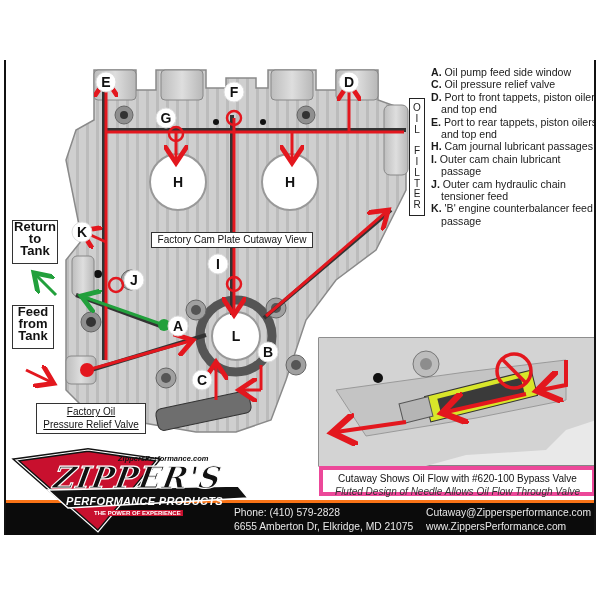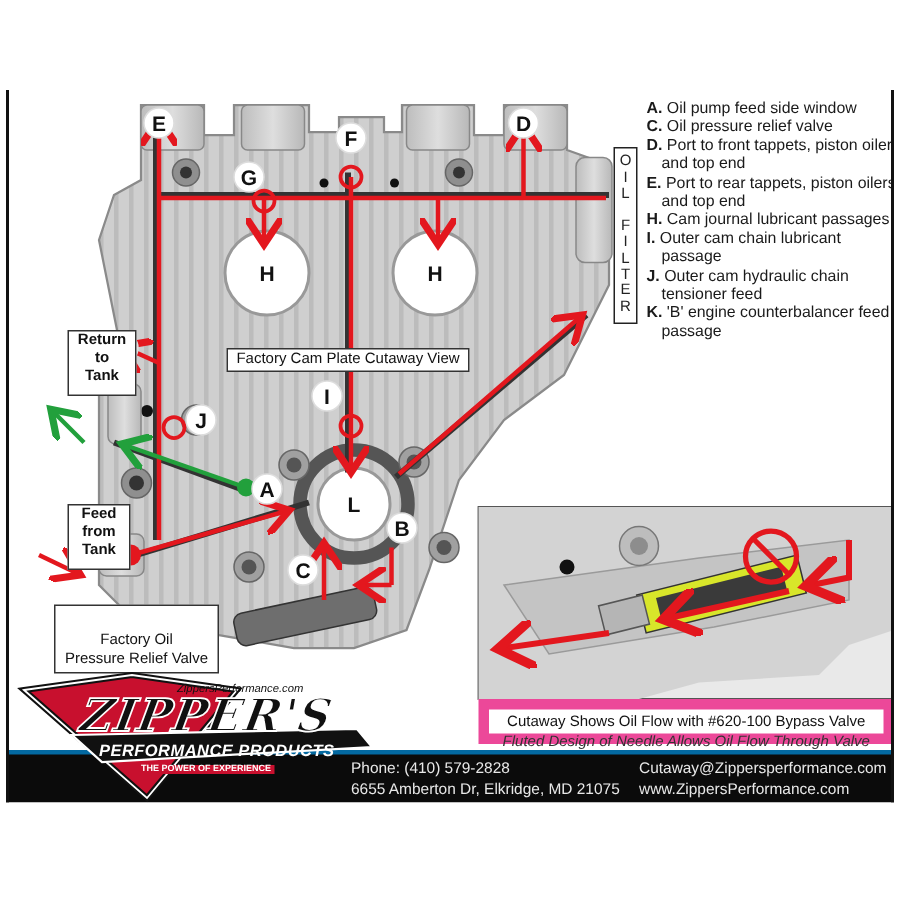--- a/index.html
+++ b/index.html
@@ -4,27 +4,27 @@
 <style>
   html,body{margin:0;padding:0;background:#ffffff;}
   body{width:600px;height:600px;position:relative;overflow:hidden;font-family:"Liberation Sans",sans-serif;}
   #frame{position:absolute;left:4px;top:60px;width:592px;height:475px;border-left:2px solid #111;border-right:2px solid #111;box-sizing:border-box;background:#fff;overflow:hidden;}
   #diagram{position:absolute;left:0;top:0;}
   .legend{position:absolute;left:425px;top:6px;width:170px;font-size:10.6px;line-height:12.4px;color:#1a1a1a;}
   .legend .item{padding-left:10px;text-indent:-10px;margin:0;}
   .legend .item b{font-weight:bold;}
   .oil-filter{position:absolute;left:403px;top:38px;width:16px;height:118px;border:1px solid #222;background:#fff;font-size:10px;text-align:center;line-height:10.5px;color:#222;padding-top:4px;box-sizing:border-box;}
   .callout{position:absolute;background:#fff;border:1px solid #333;font-size:10px;color:#111;text-align:center;line-height:12px;}
-  .callout.bold{font-weight:bold;font-size:10px;margin-left:33px;}
-  .inset-caption{position:absolute;left:313px;top:406px;width:277px;height:30px;border:7px solid #ec4899;background:#fff;text-align:center;font-size:10px;line-height:13px;color:#111;box-sizing:border-box;padding-top:2px;}
+  .callout.bold{font-weight:bold;font-size:13px;}
+  .inset-caption{position:absolute;left:313px;top:406px;width:277px;height:30px;border:4px solid #ec4899;background:#fff;text-align:center;font-size:10px;line-height:13px;color:#111;box-sizing:border-box;padding-top:2px;}
   .inset-caption .sub{font-style:italic;color:#333;}
-  .footer{position:absolute;left:0;top:440px;width:588px;height:35px;background:#0b0b0b;border-top:3px solid #0369a1;box-sizing:border-box;}
+  .footer{position:absolute;left:0;top:440px;width:588px;height:35px;background:#0b0b0b;border-top:3px solid #f97316;box-sizing:border-box;}
   .footer .col{position:absolute;top:3px;font-size:10.3px;line-height:14px;color:#e8e8e8;}
   .logo{position:absolute;left:2px;top:380px;width:260px;height:95px;}
-  .logo-url{position:absolute;left:110px;top:14px;font-size:7.5px;font-weight:normal;font-style:italic;color:#111;}
+  .logo-url{position:absolute;left:110px;top:14px;font-size:7.5px;font-weight:bold;font-style:italic;color:#111;}
   .logo-word{position:absolute;left:46px;top:20px;font-family:"DejaVu Serif",serif;font-weight:bold;font-style:italic;font-size:30px;letter-spacing:1px;color:#111;-webkit-text-stroke:1.2px #fff;transform:skewX(-10deg);}
   .logo-pp{position:absolute;left:58px;top:55px;font-size:11px;font-weight:bold;font-style:italic;color:#fff;letter-spacing:0.3px;}
   .logo-tag{position:absolute;left:84px;top:70px;font-size:6px;font-weight:bold;color:#fff;background:#c8102e;padding:0 2px;}
   svg text{font-family:"Liberation Sans",sans-serif;}
 </style>
 </head>
 <body>
 
 <div id="frame">
 
@@ -225,27 +225,27 @@
       <p class="item"><b>I.</b> <span>Outer cam chain lubricant passage</span></p>
       <p class="item"><b>J.</b> <span>Outer cam hydraulic chain tensioner feed</span></p>
       <p class="item"><b>K.</b> <span>'B' engine counterbalancer feed passage</span></p>
     </div>
 
   <div class="callout bold" style="left:6px;top:160px;width:44px;height:42px;">
     <div>Return</div>
     <div>to</div>
     <div>Tank</div>
   </div>
-  <div class="callout bold" style="left:6px;top:276px;width:40px;height:42px;">
+  <div class="callout bold" style="left:6px;top:245px;width:40px;height:42px;">
     <div>Feed</div>
     <div>from</div>
     <div>Tank</div>
   </div>
   <div class="callout" style="left:145px;top:172px;width:160px;height:14px;line-height:14px;text-align:center;">Factory Cam Plate Cutaway View</div>
-  <div class="callout" style="left:30px;top:343px;width:108px;height:28px;line-height:13px;padding-top:16px;">
+  <div class="callout" style="left:30px;top:343px;width:108px;height:28px;line-height:13px;padding-top:1px;text-decoration:underline;">
     <div>Factory Oil</div>
     <div>Pressure Relief Valve</div>
   </div>
 
   <div class="inset-caption">
     <div>Cutaway Shows Oil Flow with #620-100 Bypass Valve</div>
     <div class="sub">Fluted Design of Needle Allows Oil Flow Through Valve</div>
   </div>
 
   <div class="footer">

